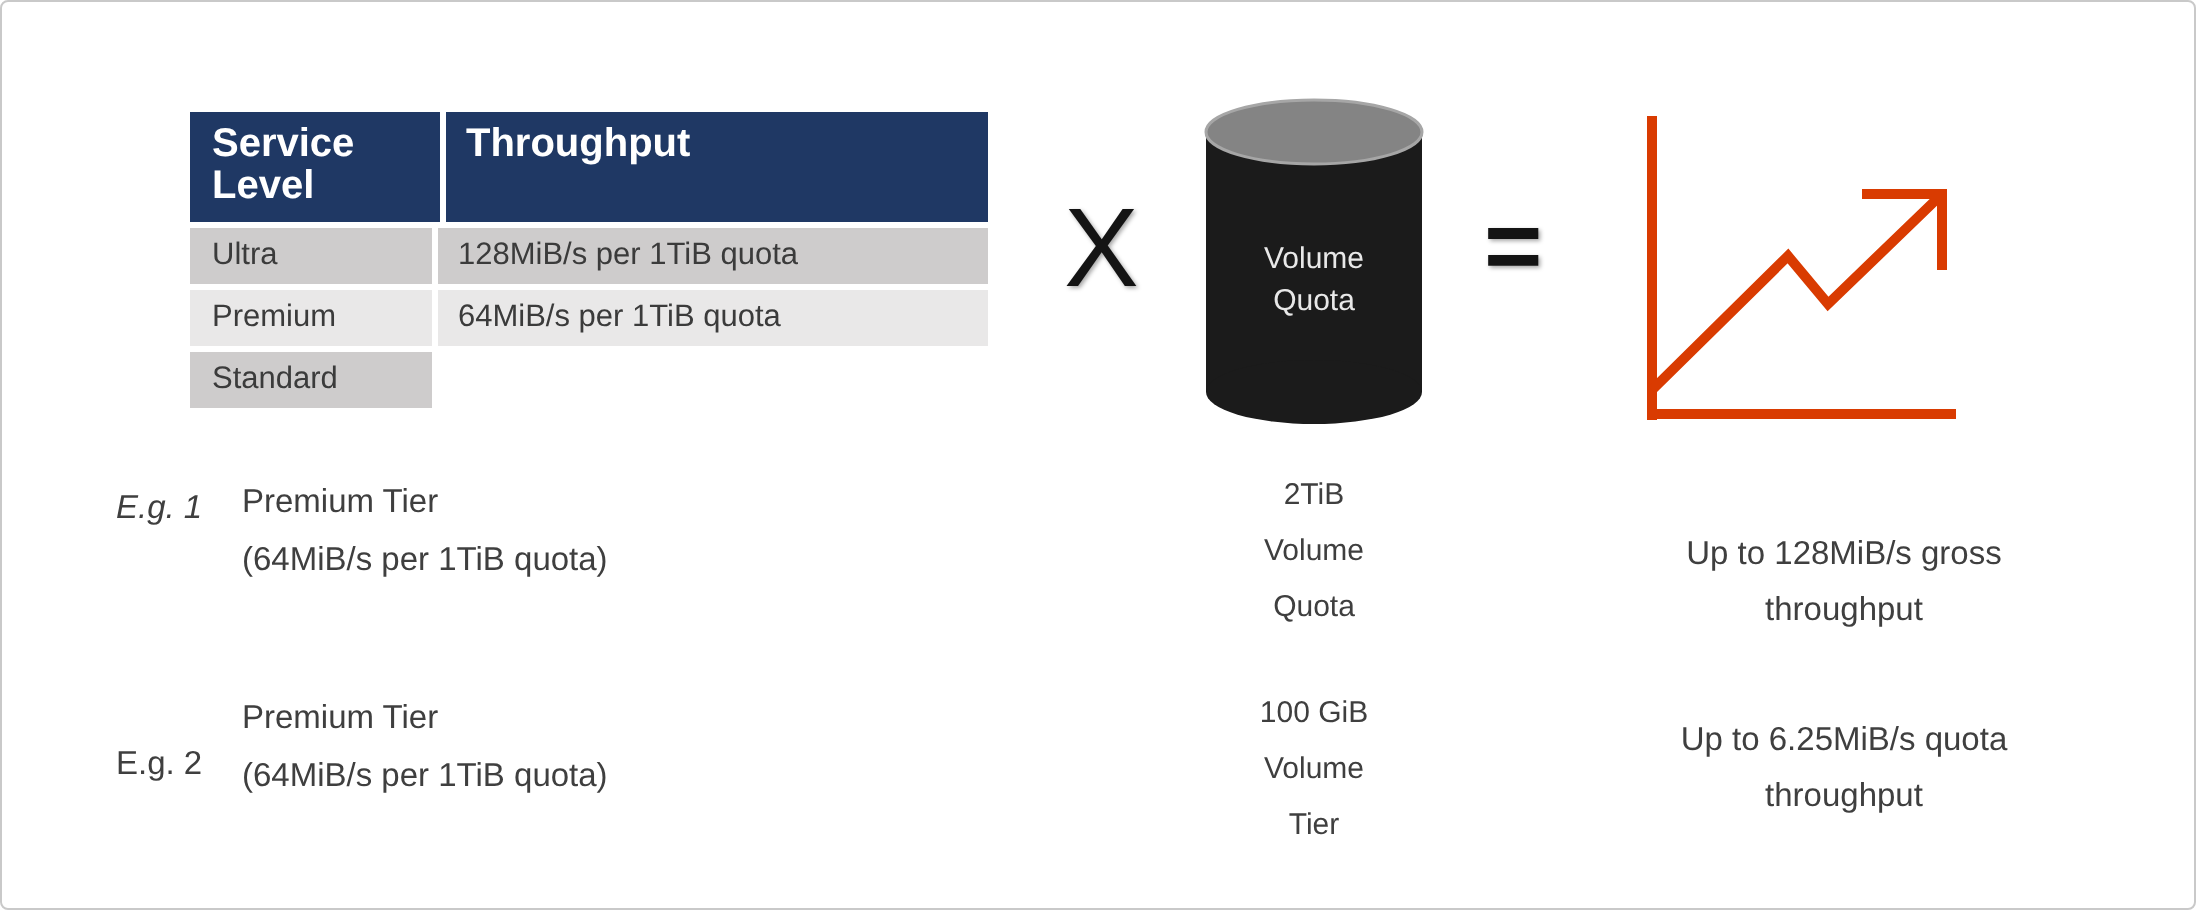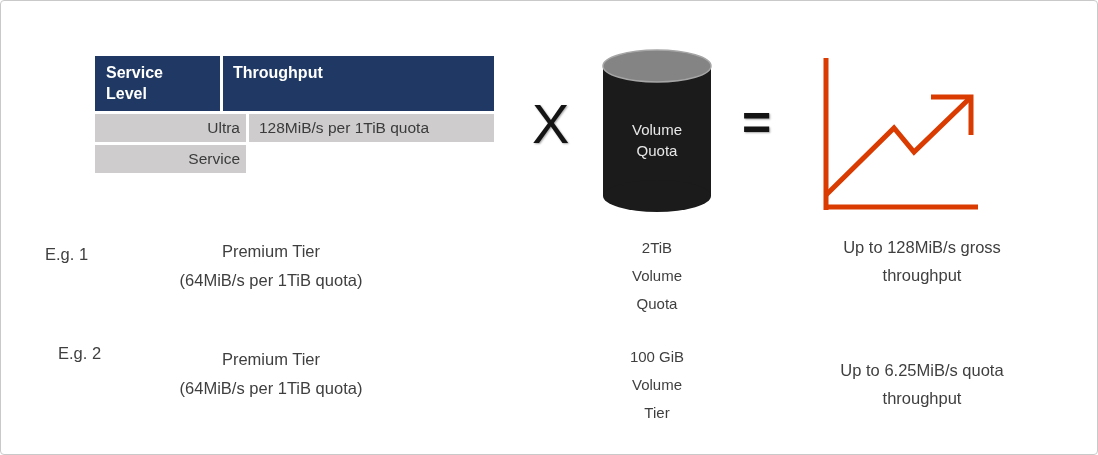--- a/index.html
+++ b/index.html
@@ -12,52 +12,52 @@
   html,body{margin:0;padding:0;background:#fff;}
   body{font-family:"Liberation Sans","DejaVu Sans",sans-serif;}
   .canvas{
     position:relative; width:1098px; height:455px; box-sizing:border-box;
     background:var(--page-bg); border:1px solid var(--page-border); border-radius:4px;
     overflow:hidden;
   }
   
   .tbl{position:absolute; left:94px; top:55px; width:399px;}
   .tbl-header{display:flex; background:var(--header-bg); color:var(--header-text);
-    font-weight:bold; font-size:16px; line-height:21px; min-height:55px; box-sizing:border-box;}
+    font-weight:bold; font-size:20px; line-height:21px; min-height:55px; box-sizing:border-box;}
   .th1{width:128px; box-sizing:border-box; padding:6px 6px 6px 11px; border-right:3px solid #fff;}
   .th1 span{display:inline-block; max-width:72px;}
   .th2{flex:1; padding:6px 6px 6px 10px;}
   .tbl-row{display:flex; margin-top:3px; font-size:15.5px; color:var(--row-text); line-height:20px;}
-  .tbl-row .td1{width:154px; box-sizing:border-box; padding:4px 6px 4px 11px; border-right:3px solid #fff;text-align:right;}
+  .tbl-row .td1{width:124px; box-sizing:border-box; padding:4px 6px 4px 11px; border-right:3px solid #fff;}
   .tbl-row .td2{flex:1; padding:4px 6px 4px 10px;}
   .row-a .td1,.row-a .td2{background:var(--row-dark);}
   .row-b .td1,.row-b .td2{background:var(--row-light);}
   
   .sym{position:absolute; color:var(--symbol); text-shadow:1px 1px 2px rgba(0,0,0,.35);}
   .sym-x{left:531px; top:90px; font-size:56px; font-weight:400;}
   .sym-eq{left:741px; top:93px; font-size:50px; font-weight:700;}
   
   .cylinder{position:absolute; left:599px; top:46px; width:114px; height:168px;}
   .cylinder .label{position:absolute; left:0; top:72px; width:100%; text-align:center;
     color:var(--cylinder-text); font-size:15px; line-height:21px; white-space:pre-line;}
   
   .chart-icon{position:absolute; left:818px; top:54px;}
   
   .ex-label{position:absolute; font-size:16.5px; color:var(--body-text);}
-  .ex-tier{position:absolute; width:300px; text-align:center; font-size:16.5px;
+  .ex-tier{position:absolute; width:300px; font-size:16.5px;
     line-height:29px; color:var(--body-text);}
   .ex-quota{position:absolute; width:140px; text-align:center; font-size:15px;
     line-height:28px; color:var(--body-text); white-space:pre-line;}
   .ex-result{position:absolute; width:250px; text-align:center; font-size:16.5px;
     line-height:28px; color:var(--body-text); white-space:pre-line;}
-  .ex1-label{left:44px; top:244px;}
+  .ex1-label{left:57px; top:244px;font-style:italic;}
   .ex1-tier{left:120px; top:236px;}
   .ex1-quota{left:586px; top:233px;}
-  .ex1-result{left:796px; top:232px;text-align:center;}
-  .ex2-label{left:57px; top:343px;}
+  .ex1-result{left:796px; top:262px;text-align:center;}
+  .ex2-label{left:57px; top:372px;}
   .ex2-tier{left:120px; top:344px;}
   .ex2-quota{left:586px; top:342px;}
   .ex2-result{left:796px; top:355px;}
 </style>
 </head>
 <body>
 
 <div class="canvas">
 
   <div class="tbl">
@@ -66,22 +66,26 @@
         <span>Service Level</span>
       </div>
       <div class="th2">
         <span>Throughput</span>
       </div>
     </div>
     <div class="tbl-row row-a">
       <div class="td1">Ultra</div>
       <div class="td2">128MiB/s per 1TiB quota</div>
     </div>
+    <div class="tbl-row row-b">
+      <div class="td1">Premium</div>
+      <div class="td2">64MiB/s per 1TiB quota</div>
+    </div>
     <div class="tbl-row row-a">
-      <div class="td1">Service</div>
+      <div class="td1">Standard</div>
     </div>
   </div>
 
   <div class="sym sym-x">X</div>
 
   <div class="cylinder">
     <svg width="114" height="168" viewBox="0 0 114 168">
       <rect x="3" y="19" width="108" height="130" fill="var(--cylinder-body)"></rect>
       <ellipse cx="57" cy="149" rx="54" ry="16" fill="var(--cylinder-body)"></ellipse>
       <ellipse cx="57" cy="19" rx="54" ry="16" fill="var(--cylinder-top)" stroke="#a6a6a6" stroke-width="1.5"></ellipse>

